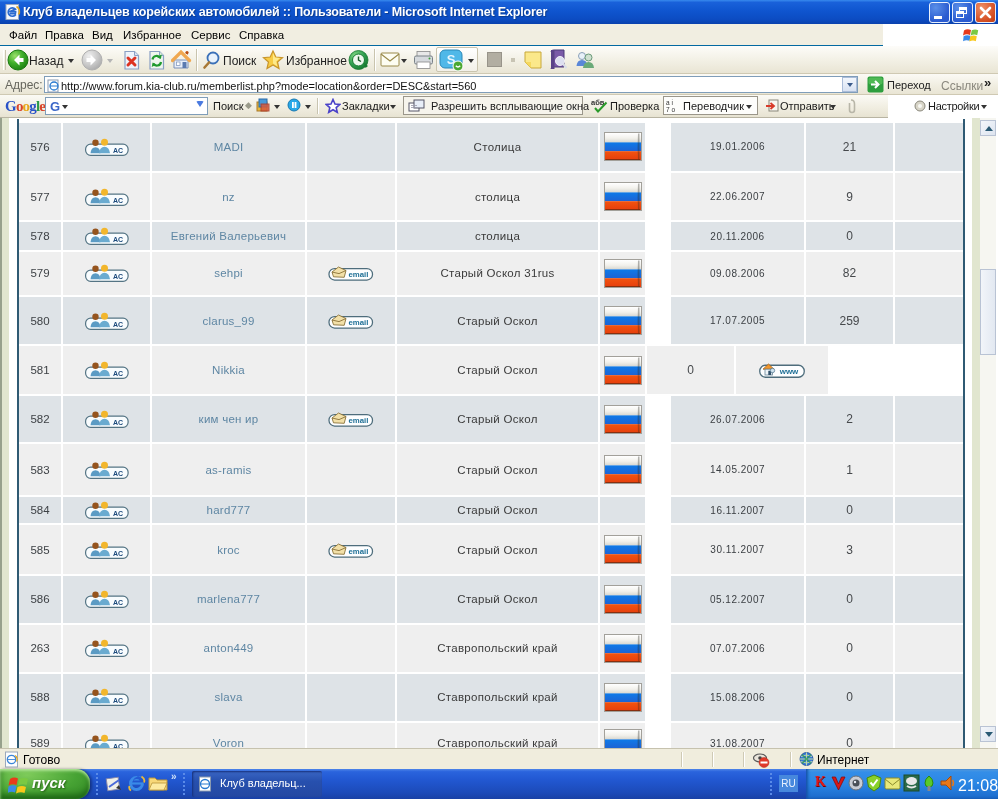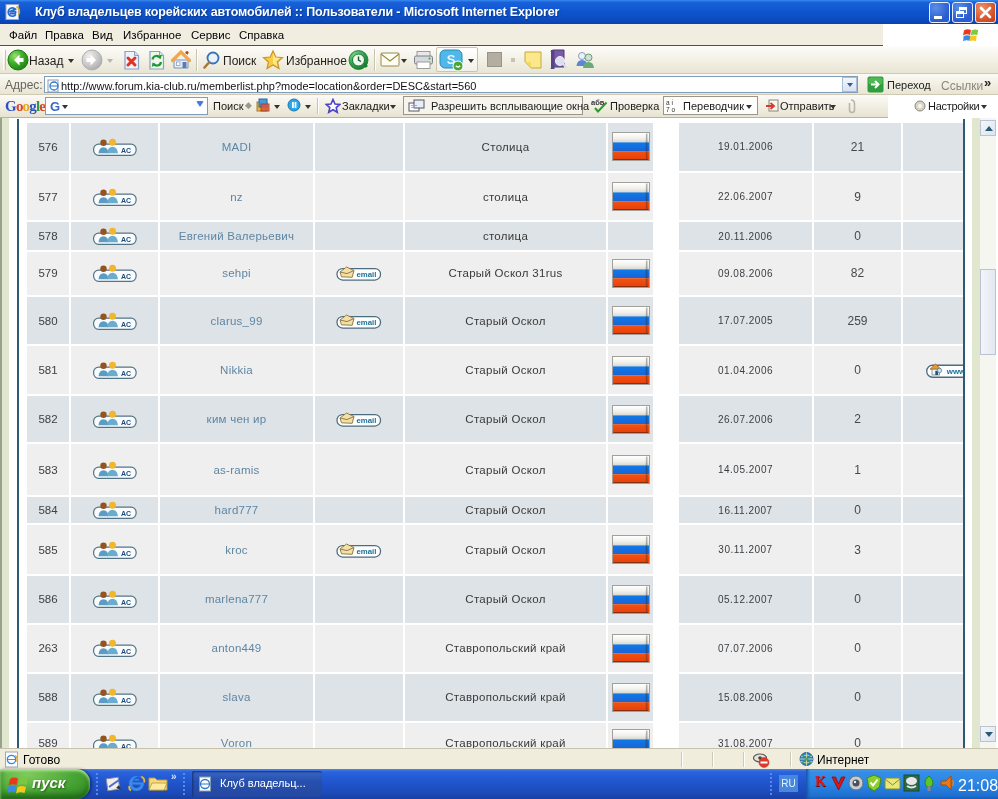--- a/index.html
+++ b/index.html
@@ -3,21 +3,21 @@
 <meta charset="utf-8">
 <style>
 * { margin:0; padding:0; box-sizing:border-box; }
 html,body { width:998px; height:799px; overflow:hidden; }
 body { font-family:"Liberation Sans", sans-serif; position:relative; background:#fff; }
 
 
 #titlebar { position:absolute; left:0; top:0; width:998px; height:24px;
   background:linear-gradient(180deg,#388aee 0%,#1961da 10%,#0f55cf 45%,#0c4cc2 80%,#0a41ad 100%); }
 #titlebar .ttext { position:absolute; left:23px; top:4.5px; color:#fff; font-size:12.5px; font-weight:bold; letter-spacing:-0.15px;
-  text-shadow:1px 1px 1px #0a3a8c; white-space:nowrap;margin-left:12px; }
+  text-shadow:1px 1px 1px #0a3a8c; white-space:nowrap; }
 .winbtn { position:absolute; top:2px; width:21px; height:21px; border-radius:3px;
   border:1px solid #e8f0fc; }
 #btnmin  { left:929px; background:radial-gradient(circle at 30% 25%,#5a8fe8,#2a5bd0 70%); }
 #btnrest { left:952px; background:radial-gradient(circle at 30% 25%,#5a8fe8,#2a5bd0 70%); }
 #btncls  { left:975px; background:radial-gradient(circle at 30% 25%,#ee9066,#d8562b 60%,#c23a10); }
 
 
 #menubar { position:absolute; left:0; top:24px; width:883px; height:22px; background:#f1eee1;
   border-bottom:1px solid #0369a1; }
 #menubar span { position:absolute; top:4.5px; font-size:11.5px; color:#000; }
@@ -40,21 +40,21 @@
 #gbox { position:absolute; left:45px; top:2px; width:163px; height:18px; background:#fff; border:1px solid #7f9db9; }
 .gtext { font-size:11px; color:#1a1a1a; white-space:nowrap; }
 
 
 #page { position:absolute; left:0; top:118px; width:998px; height:630px; background:#fff; }
 #lstrip0 { position:absolute; left:0; top:0; width:2px; height:630px; background:#97a18c; }
 #lstrip1 { position:absolute; left:2px; top:0; width:7px; height:630px; background:#e1e6cf; }
 #rstrip1 { position:absolute; left:972px; top:0; width:8px; height:630px; background:#e1e6cf; }
 #tablewrap { position:absolute; left:17px; top:1px; width:948px; height:629px;
   border-left:2px solid #2f5a73; border-right:2px solid #2f5a73; background:#fff; overflow:hidden; }
-.trow { display:flex; gap:2px; margin-top:2px;padding-left:8px; }
+.trow { display:flex; gap:2px; margin-top:2px; }
 .trow:first-child { margin-top:3.5px; }
 .trow .c { flex:none; display:flex; align-items:center; justify-content:center; }
 .dark .c { background:#dee3e7; }
 .lite .c { background:#efefef; }
 .c1 { width:42px; } .c2 { width:87px; } .c3 { width:153px; } .c4 { width:88px; }
 .c5 { width:201px; } .c6 { width:45px; } .c7 { width:133px;margin-left:24px; } .c8 { width:87px; } .c9 { width:92px; }
 .num { font-size:11.5px; color:#3e4246; }
 .uname { font-size:11.5px; letter-spacing:0.25px; color:#5e86a3; }
 .loc { font-size:11.5px; letter-spacing:0.3px; color:#3a3a3a; }
 .date { font-size:10px; color:#3a3e42; letter-spacing:0.5px; }
@@ -549,23 +549,20 @@
         </div>
 <div class="c c4"></div>
 <div class="c c5">
           <span class="loc">Старый Оскол</span>
         </div>
 <div class="c c6">
           <svg width="38" height="29">
             <use href="#flag"></use>
           </svg>
         </div>
-<div class="c c7">
-          <span class="date">01.04.2006</span>
-        </div>
 <div class="c c8">
           <span class="cnt">0</span>
         </div>
 <div class="c c9">
           <svg width="46" height="16">
             <use href="#wwwb"></use>
           </svg>
         </div>
 </div>
 <div class="trow dark" style="height:46.6px">

